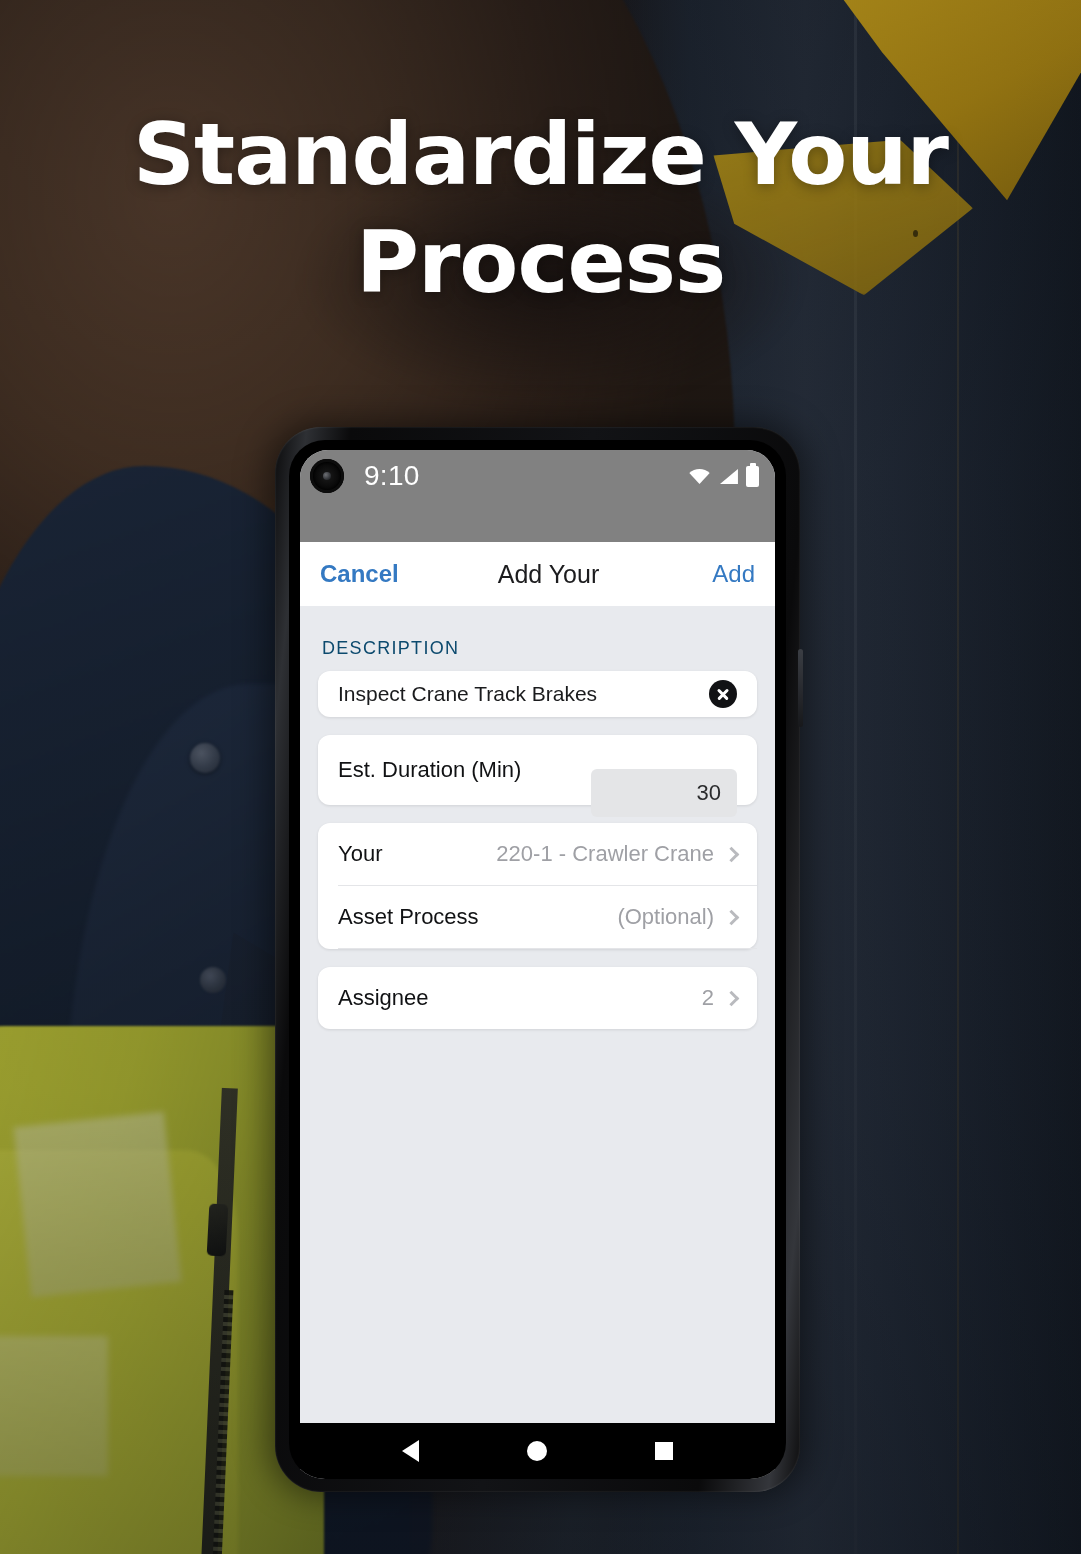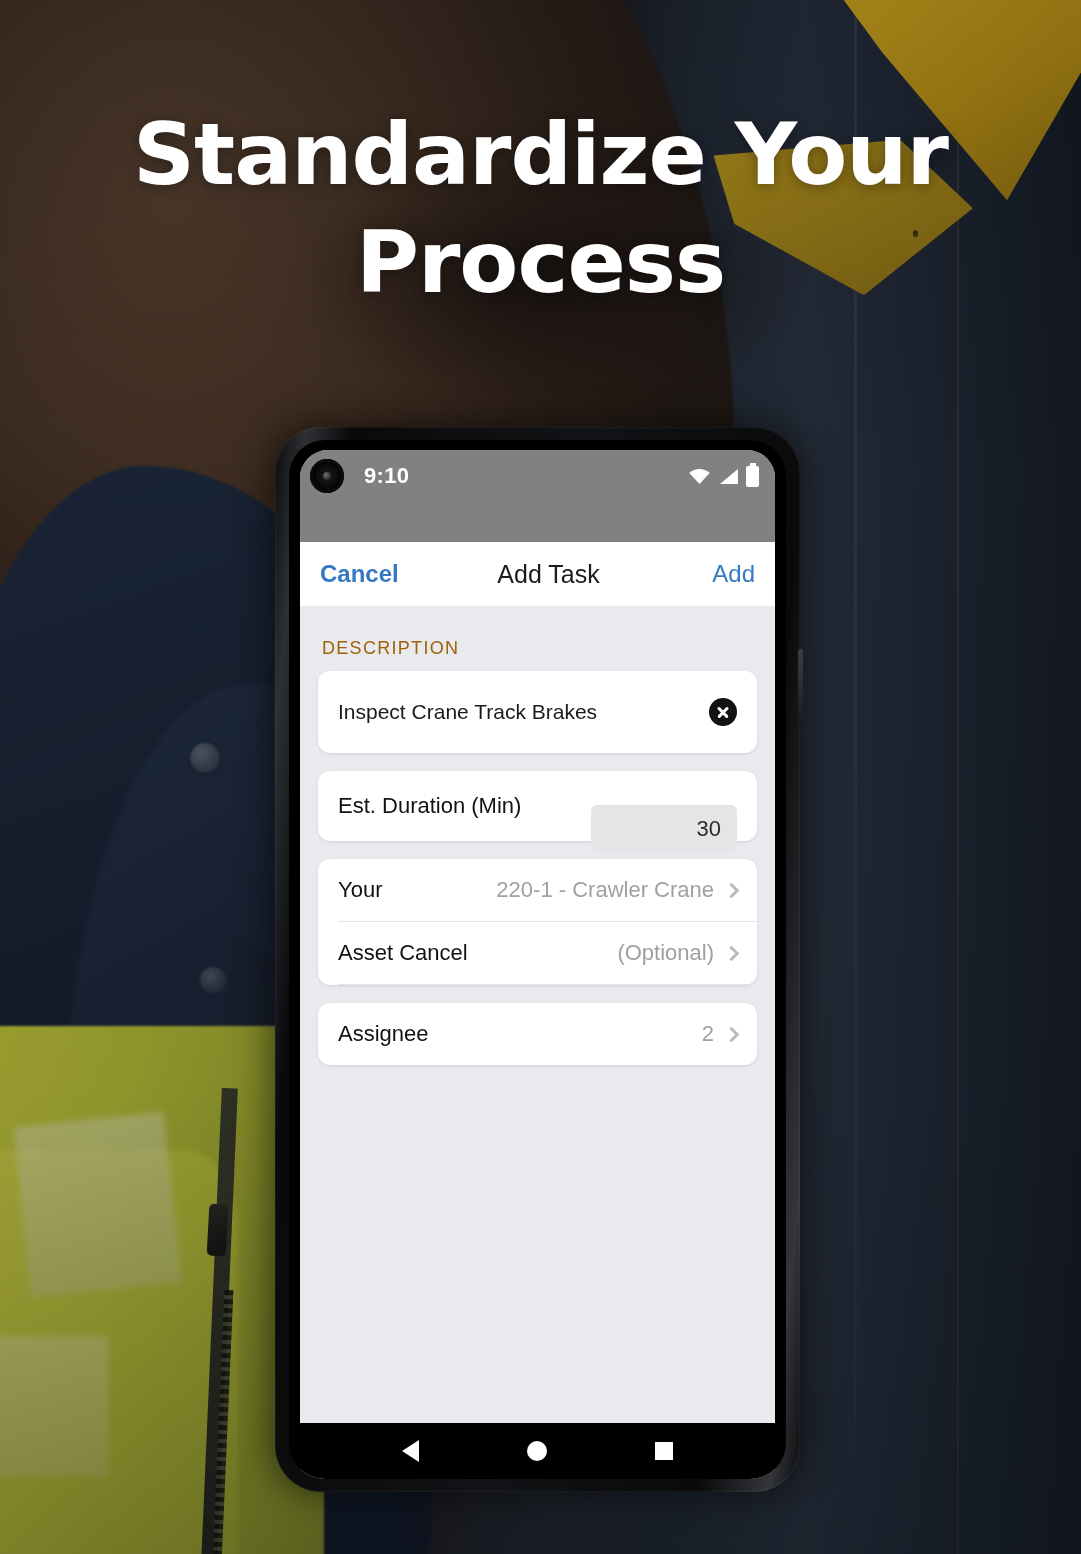--- a/index.html
+++ b/index.html
@@ -233,21 +233,21 @@
     background:radial-gradient(circle at 50% 50%, #1b1b1b 0%, #0a0a0a 46%, #000 62%, #111 100%);
     box-shadow:inset 0 0 0 3px #0c0c0c;
     position:relative; flex:0 0 auto;
   }
   .punch-hole::after {
     content:""; position:absolute; left:13px; top:13px;
     width:8px; height:8px; border-radius:50%;
     background:radial-gradient(circle at 35% 35%, #6d6f74 0%, #2a2c30 70%, #141416 100%);
   }
   .status-time {
-    color:#fff; font-size:22px; font-weight:700; margin-left:20px;
+    color:#fff; font-size:28px; font-weight:400; margin-left:20px;
     letter-spacing:.3px;
   }
   .status-icons { margin-left:auto; display:flex; align-items:center; gap:7px; }
   .ic-wifi { width:23px; height:17px; }
   .ic-signal { width:21px; height:17px; }
   .ic-batt { width:13px; height:21px; background:#fff; border-radius:2px; position:relative; }
   .ic-batt::before{ content:""; position:absolute; top:-3px; left:3.5px; width:6px; height:3px; background:#fff; border-radius:1px 1px 0 0;}
 
   .statusbar-pad { height:40px; background:#818181; flex:0 0 auto; }
 
@@ -264,21 +264,21 @@
     padding-left:22px;
   }
   .nav-add { color:#3479C2; font-size:24px; margin-left:auto; }
 
   
   .form-body {
     flex:1 1 auto; background:#E8EAEE; padding:0 18px;
     overflow:hidden;
   }
   .section-label {
-    font-size:18px; color:#a16207; letter-spacing:1.3px;
+    font-size:18px; color:#0c4a6e; letter-spacing:1.3px;
     padding:32px 4px 12px 4px;
   }
   .card {
     background:#fff; border-radius:12px;
     box-shadow:0 1px 3px rgba(0,0,0,.10);
     margin-bottom:18px;
   }
   .row {
     display:flex; align-items:center;
     height:62px; padding:0 20px;
@@ -286,21 +286,21 @@
   .row-label { font-size:22px; color:#111214; }
   .row-value { margin-left:auto; font-size:22px; color:#9fa0a5; }
   .chev {
     margin-left:12px; width:11px; height:11px;
     border-right:3px solid #b9babe; border-bottom:3px solid #b9babe;
     transform:rotate(-45deg); flex:0 0 auto;
   }
   .divider { height:1px; background:#E4E5E8; margin-left:20px; }
 
   
-  .desc-row { height:82px; }
+  .desc-row { height:46px; }
   .desc-text { font-size:21px; color:#1a1b1d; }
   .clear-btn {
     margin-left:auto; width:28px; height:28px; border-radius:50%;
     background:#111214; position:relative; flex:0 0 auto;
   }
   .clear-btn::before, .clear-btn::after{
     content:""; position:absolute; left:7px; top:13px;
     width:14px; height:2.6px; background:#fff; border-radius:2px;
   }
   .clear-btn::before{ transform:rotate(45deg); }
@@ -383,21 +383,21 @@
           <svg class="ic-signal" viewBox="0 0 22 18">
             <path d="M21 1 L21 17 L2 17 Z" fill="#fff"></path>
           </svg>
           <div class="ic-batt"></div>
         </div>
       </div>
       <div class="statusbar-pad"></div>
 
       <div class="navbar">
         <div class="nav-cancel">Cancel</div>
-        <div class="nav-title">Add Task</div>
+        <div class="nav-title">Add Your</div>
         <div class="nav-add">Add</div>
       </div>
 
       <div class="form-body">
 
         <div class="section-label">DESCRIPTION</div>
 
         <div class="card">
           <div class="row desc-row">
             <div class="desc-text">Inspect Crane Track Brakes</div>
@@ -413,21 +413,21 @@
         </div>
 
         <div class="card">
           <div class="row">
             <div class="row-label">Your</div>
             <div class="row-value">220-1 - Crawler Crane</div>
             <div class="chev"></div>
           </div>
           <div class="divider"></div>
           <div class="row">
-            <div class="row-label">Asset Cancel</div>
+            <div class="row-label">Asset Process</div>
             <div class="row-value">(Optional)</div>
             <div class="chev"></div>
           </div>
           <div class="divider"></div>
         </div>
 
         <div class="card">
           <div class="row">
             <div class="row-label">Assignee</div>
             <div class="row-value">2</div>

